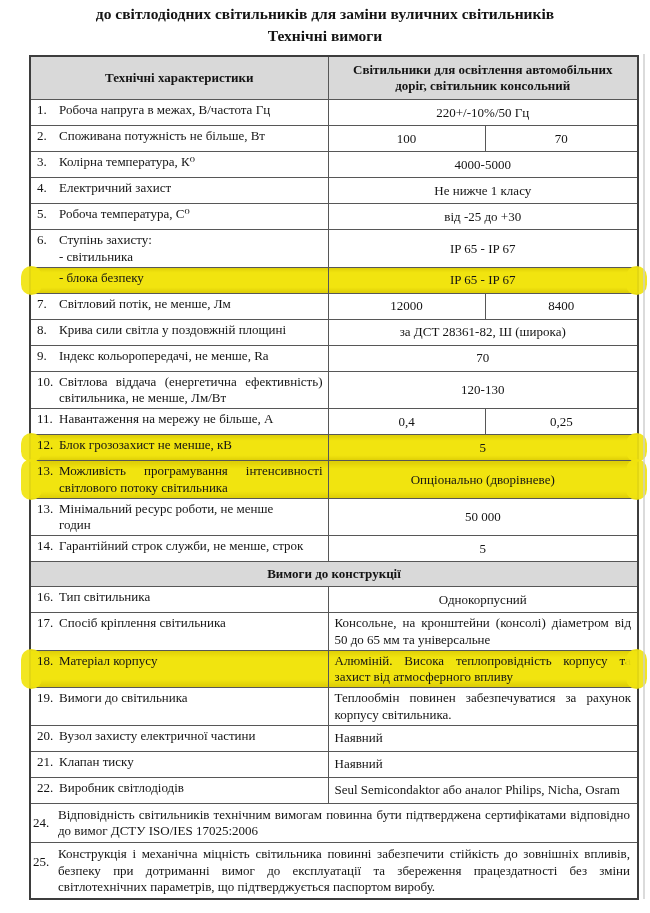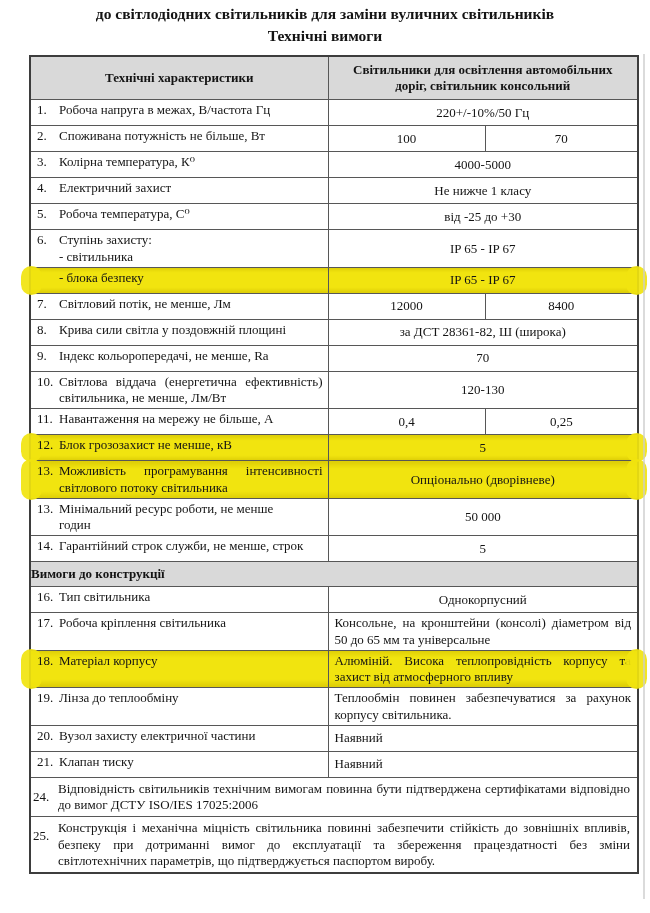--- a/index.html
+++ b/index.html
@@ -30,22 +30,22 @@
   td.label{
     vertical-align:top;position:relative;
     padding:2px 5px 2px 28px;text-align:justify;
   }
   td.label .num{position:absolute;left:6px;top:2px;}
   .txt{white-space:pre-line;}
   td.value{vertical-align:middle;padding:2px 6px;height:21px;margin-left:12px;}
   td.value.center{text-align:center;}
   td.value.left{text-align:justify;vertical-align:middle;}
   td.section{
-    background:var(--hd,#d9d9d9);text-align:left;
-    font-weight:bold;padding:2px 0;height:20px;
+    background:var(--hd,#d9d9d9);text-align:center;
+    font-weight:bold;padding:2px 17px;height:20px;
   }
   td.full{
     position:relative;vertical-align:top;
     padding:3px 7px 3px 27px;text-align:justify;
   }
   td.full .num{position:absolute;left:2px;top:3px;margin-top:8px;}
   
   tr.hl td{
     position:relative;
     background:linear-gradient(180deg,#ddcd06 0%,var(--hl,#f1e40f) 20%,var(--hl,#f1e40f) 80%,#ddcd06 100%);
@@ -154,38 +154,42 @@
           <td class="value center" colspan="2">5</td>
         </tr>
         <tr>
           <td class="section" colspan="3">Вимоги до конструкції</td>
         </tr>
         <tr>
           <td class="label"><span class="num">16.</span><span class="txt">Тип світильника</span></td>
           <td class="value center" colspan="2">Однокорпусний</td>
         </tr>
         <tr>
-          <td class="label"><span class="num">17.</span><span class="txt">Робоча кріплення світильника</span></td>
+          <td class="label"><span class="num">17.</span><span class="txt">Спосіб кріплення світильника</span></td>
           <td class="value left" colspan="2">Консольне, на кронштейни (консолі) діаметром від 50 до 65 мм та універсальне</td>
         </tr>
         <tr class="hl">
           <td class="label"><span class="num">18.</span><span class="txt">Матеріал корпусу</span></td>
           <td class="value left" colspan="2">Алюміній. Висока теплопровідність корпусу та захист від атмосферного впливу</td>
         </tr>
         <tr>
-          <td class="label"><span class="num">19.</span><span class="txt">Лінза до теплообміну</span></td>
+          <td class="label"><span class="num">19.</span><span class="txt">Вимоги до світильника</span></td>
           <td class="value left" colspan="2">Теплообмін повинен забезпечуватися за рахунок корпусу світильника.</td>
         </tr>
         <tr>
           <td class="label"><span class="num">20.</span><span class="txt">Вузол захисту електричної частини</span></td>
           <td class="value left" colspan="2">Наявний</td>
         </tr>
         <tr>
           <td class="label"><span class="num">21.</span><span class="txt">Клапан тиску</span></td>
           <td class="value left" colspan="2">Наявний</td>
+        </tr>
+        <tr>
+          <td class="label"><span class="num">22.</span><span class="txt">Виробник світлодіодів</span></td>
+          <td class="value left" colspan="2">Seul Semicondaktor або аналог Philips, Nicha, Osram</td>
         </tr>
         <tr>
           <td class="full" colspan="3"><span class="num">24.</span><span class="txt">Відповідність світильників технічним вимогам повинна бути підтверджена сертифікатами відповідно до вимог ДСТУ ISO/IES 17025:2006</span></td>
         </tr>
         <tr>
           <td class="full" colspan="3"><span class="num">25.</span><span class="txt">Конструкція і механічна міцність світильника повинні забезпечити стійкість до зовнішніх впливів, безпеку при дотриманні вимог до експлуатації та збереження працездатності без зміни світлотехнічних параметрів, що підтверджується паспортом виробу.</span></td>
         </tr>
       </tbody>
   </table>
 

